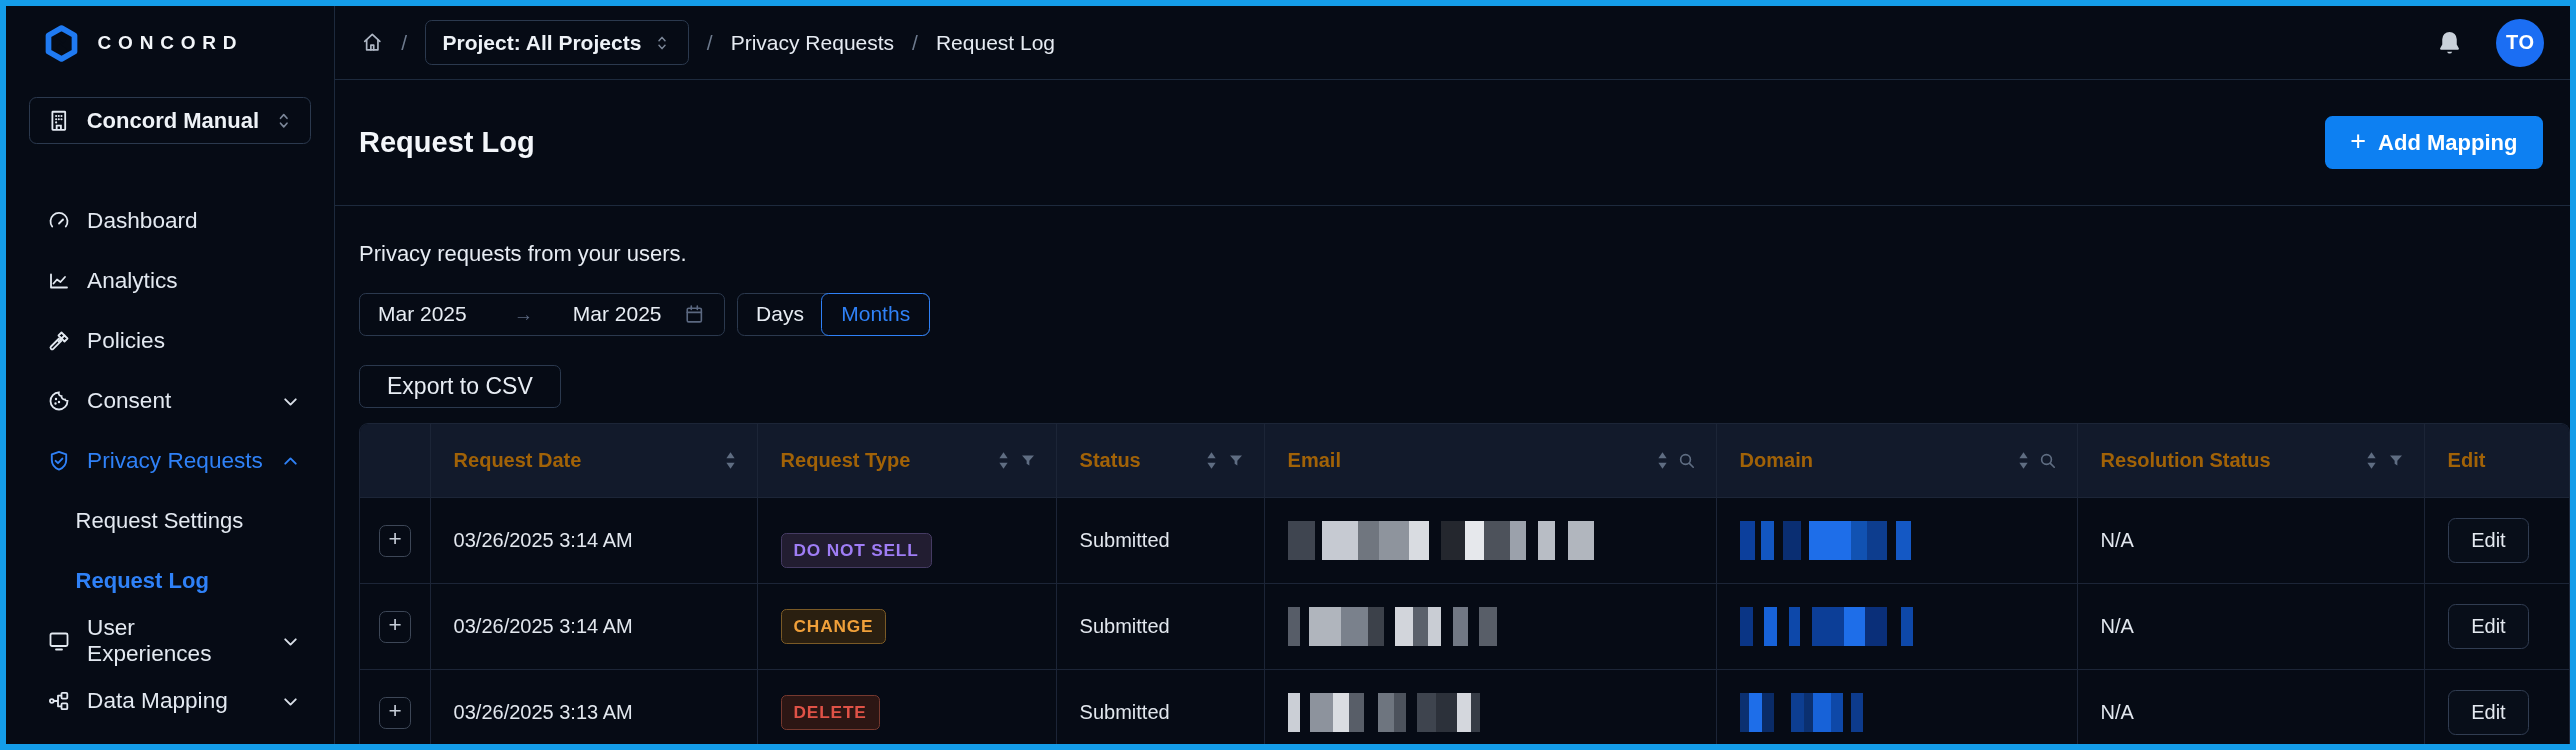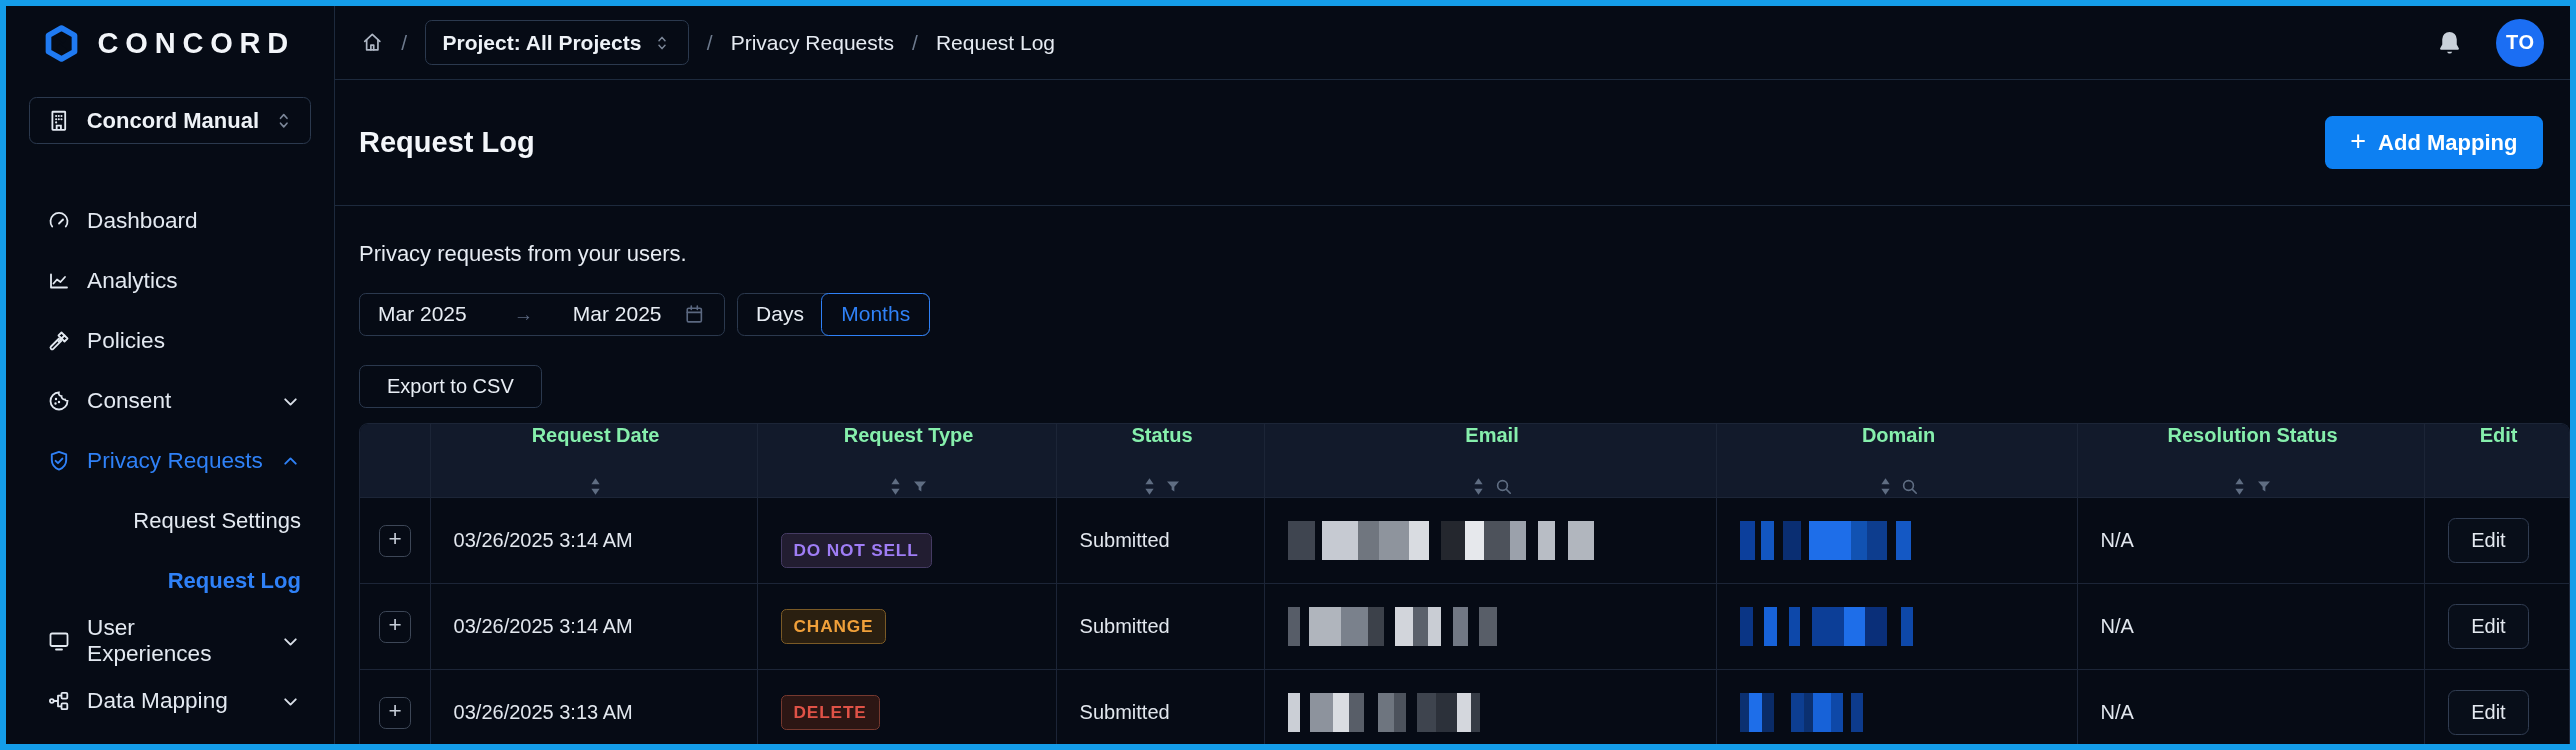--- a/index.html
+++ b/index.html
@@ -16,21 +16,21 @@
 
   
   .sidebar {
     width:329px; flex:0 0 329px;
     border-right:0.8px solid var(--panel-border,#1d2a3d);
     display:flex; flex-direction:column;
     padding:0 22.6px;
   }
   .logo-row { height:74px; display:flex; align-items:center; gap:16.5px; padding-left:13.5px; flex:0 0 74px; }
   .logo-mark { width:39px; height:39px; }
-  .brand-name { font-size:29px; font-weight:600; letter-spacing:6.8px; color:#f2f5f9; }
+  .brand-name { font-size:19px; font-weight:600; letter-spacing:6.8px; color:#f2f5f9; }
 
   .org-select {
     margin-top:17.3px; height:47px; flex:0 0 47px;
     border:0.8px solid #2b394e; border-radius:7.5px;
     background:transparent; color:#eef2f7;
     display:flex; align-items:center; gap:15px; padding:0 16.5px;
     font-size:22px; font-weight:700; font-family:inherit; cursor:pointer;
   }
   .org-select .org-label { flex:1; text-align:left; white-space:nowrap; overflow:hidden; }
   .ic { display:inline-flex; align-items:center; justify-content:center; }
@@ -38,21 +38,21 @@
 
   .nav { margin-top:47px; display:flex; flex-direction:column; }
   .nav-item {
     height:60px; display:flex; align-items:center; gap:16.5px;
     padding:0 10.5px 0 18px; cursor:pointer;
     font-size:22.6px; font-weight:500; color:#e3e9f1;
   }
   .nav-item .nav-chev { margin-left:auto; color:#d9dfe8; }
   .nav-item.active { color:var(--accent-link,#2f81f7); }
   .nav-item.active .nav-chev { color:var(--accent-link,#2f81f7); }
-  .nav-item.sub { padding-left:47px; font-size:22px;justify-content:flex-end; }
+  .nav-item.sub { padding-left:47px; font-size:22px; }
   .nav-item.sub.active { color:var(--accent-link,#2f81f7); font-weight:600; }
 
   
   .main { flex:1; display:flex; flex-direction:column; min-width:0; }
 
   .topbar {
     height:74px; flex:0 0 74px;
     border-bottom:0.8px solid var(--panel-border,#1d2a3d);
     display:flex; align-items:center; gap:18px;
     padding:0 25.6px 0 25.6px; font-size:21px;
@@ -115,33 +115,33 @@
     width:109px; margin:-0.8px; height:43px;
     border:1.5px solid var(--accent-link,#2f81f7); border-radius:7.5px;
     color:var(--accent-link,#2f81f7); font-weight:500;
   }
 
   .export-btn {
     margin-top:29px; height:45px; width:fit-content;
     border:0.8px solid #2b394e; border-radius:6.8px;
     background:transparent; color:#e8edf4;
     display:flex; align-items:center; padding:0 27px;
-    font-size:20px; font-family:inherit; cursor:pointer;
+    font-size:23px; font-family:inherit; cursor:pointer;
   }
 
   
   .table {
     margin-top:15px; width:2211px;
     border:0.8px solid var(--table-border,#1c2537);
     border-bottom:none;
     border-radius:9px 9px 0 0; overflow:hidden;
   }
   .t-row { display:grid; grid-template-columns:71px 327px 299px 208px 452px 361px 347px 1fr; }
   .t-head { height:73px; background:var(--table-header-bg,#121a2b); }
-  .t-head .t-cell { font-size:20px; font-weight:600; color:#86efac; justify-content:space-between;flex-direction:column; }
+  .t-head .t-cell { font-size:20px; font-weight:600; color:#a16207; justify-content:space-between; }
   .t-cell {
     display:flex; align-items:center; padding:0 19.5px 0 22.6px;
     border-right:0.8px solid var(--table-border,#1c2537);
     min-width:0; font-size:20px; color:#e2e7ee;
   }
   .t-cell:last-child { border-right:none; }
   .t-cell.center { justify-content:center; padding:0; }
   .h-icons { display:flex; align-items:center; gap:7.5px; color:#5f6d82; }
   .t-body-row { height:86px; border-top:0.8px solid var(--table-border,#1c2537); }
 

